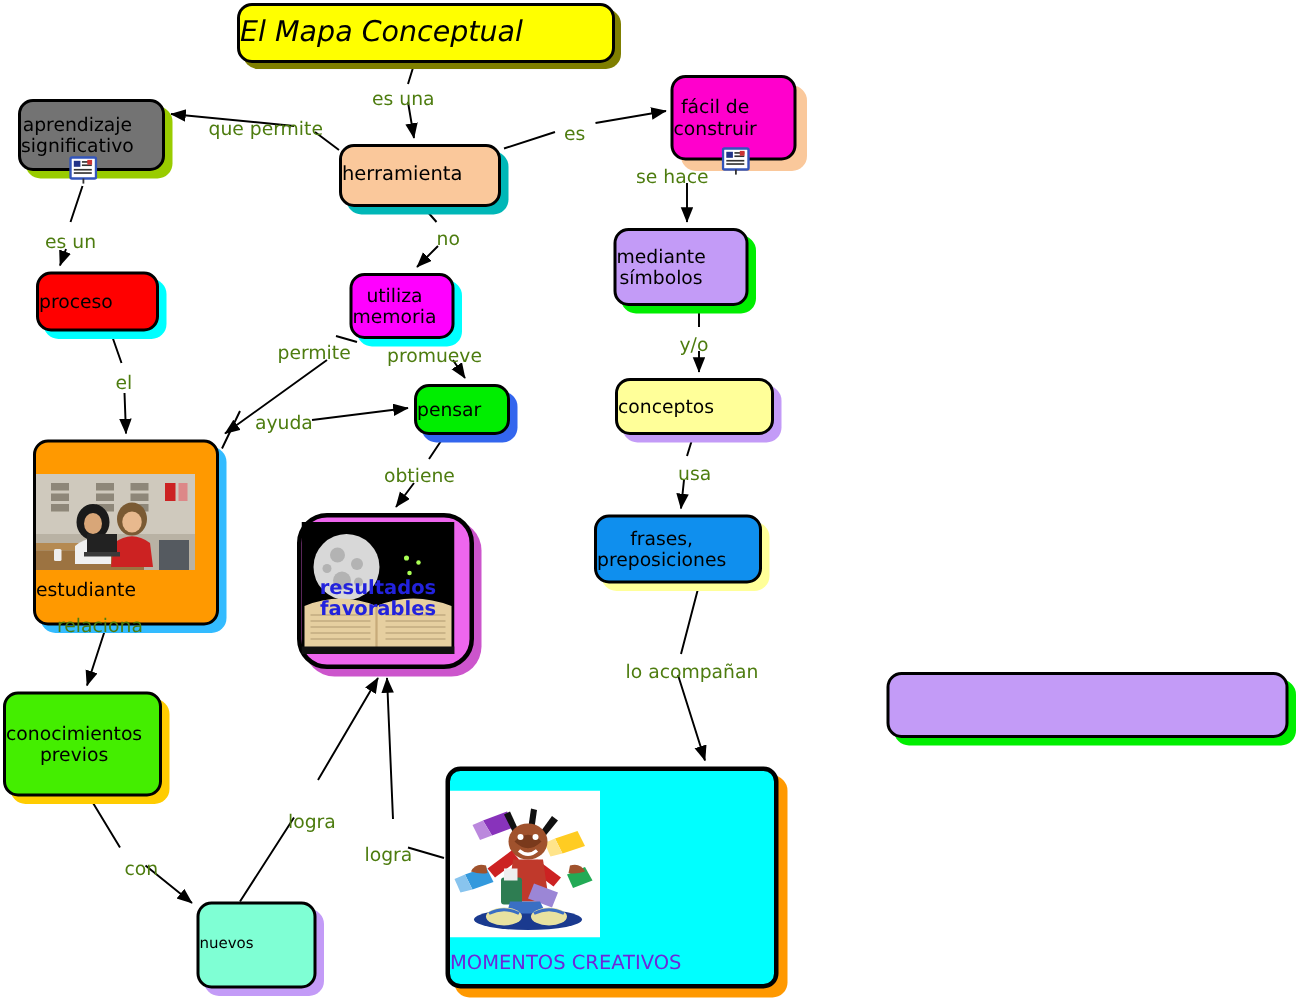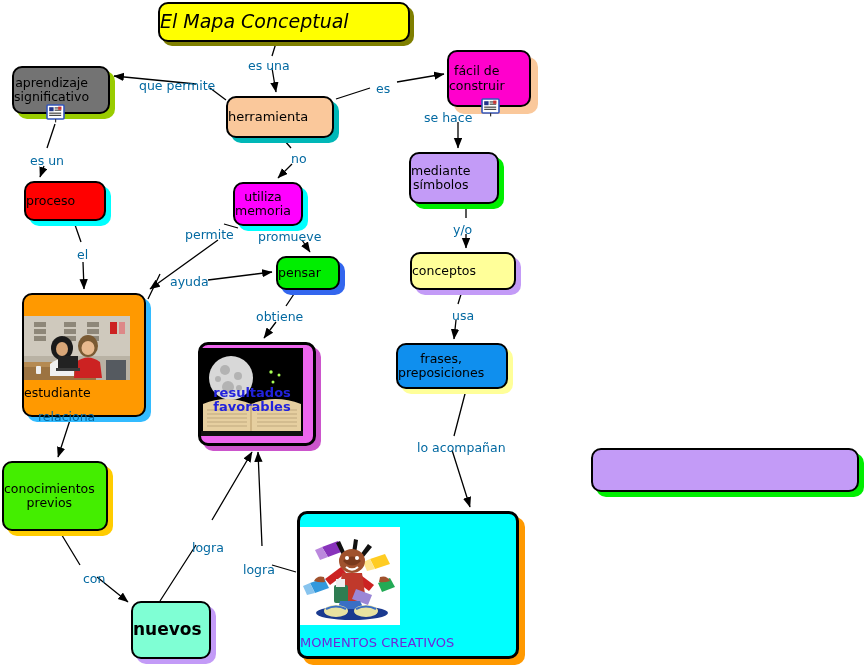--- a/index.html
+++ b/index.html
@@ -41,21 +41,21 @@
     color: #000000;
     z-index: 3;
   }
   .node .lbl {
     display: block;
     white-space: pre-line;
   }
   .edge-label {
     position: absolute;
     font-size: 12.5px;
-    color: #0369a1;
+    color: #4d7c0f;
     white-space: nowrap;
     background: transparent;
     z-index: 4;
   }
   .doc-icon {
     position: absolute;
     width: 19px;
     height: 19px;
     z-index: 6;
   }
@@ -252,21 +252,21 @@
       </svg>
     </span>
     <span class="caption" style="margin-top:3px;">estudiante</span>
   </div>
 
   <div class="node" style="left:396px;top:343px;width:112px;height:46px;background:#0f8fee;box-shadow:5px 5px 0 #ffff99;font-size:12.5px;">
     <span class="lbl">frases,
 preposiciones</span>
   </div>
 
-  <div class="node" style="left:198px;top:342px;width:118px;height:104px;background:#ee66ee;box-shadow:5px 5px 0 #cc55cc;border-width:3px;">
+  <div class="node" style="left:198px;top:342px;width:118px;height:104px;background:#ee66ee;box-shadow:5px 5px 0 #cc55cc;border-width:3px;border-radius:20px;">
     <span class="photo" style="position:relative;">
       <svg width="102" height="88" viewBox="0 0 102 88">
         <rect width="102" height="88" fill="#000000"></rect>
         <circle cx="30" cy="30" r="22" fill="#d8d8d8"></circle>
         <g fill="#b3b3b3">
           <circle cx="24" cy="22" r="5"></circle>
             <circle cx="37" cy="28" r="4"></circle>
           <circle cx="27" cy="39" r="6"></circle>
             <circle cx="17" cy="31" r="3"></circle>
           <circle cx="38" cy="40" r="3"></circle>
@@ -287,21 +287,21 @@
       <span style="position:absolute;left:0;top:38px;width:102px;text-align:center;color:#2222dd;font-size:13px;font-weight:bold;line-height:1.1;white-space:pre-line;">resultados
 favorables</span>
     </span>
   </div>
 
   <div class="node" style="left:2px;top:461px;width:106px;height:70px;background:#44ee00;box-shadow:5px 5px 0 #ffcc00;font-size:12.5px;">
     <span class="lbl">conocimientos
 previos</span>
   </div>
 
-  <div class="node" style="left:131px;top:601px;width:80px;height:58px;background:#7fffd4;box-shadow:5px 5px 0 #c39bf7;font-size:17px;font-weight:bold;">
+  <div class="node" style="left:131px;top:601px;width:80px;height:58px;background:#7fffd4;box-shadow:5px 5px 0 #c39bf7;font-size:10px;">
     <span class="lbl">nuevos</span>
   </div>
 
   <div class="node" style="left:297px;top:511px;width:222px;height:148px;background:#00ffff;box-shadow:6px 6px 0 #ff9900;border-width:3px;padding-top:8px;">
     <span class="photo">
       <svg width="100" height="98" viewBox="0 0 100 98">
         <rect width="100" height="98" fill="#ffffff"></rect>
         <ellipse cx="52" cy="86" rx="36" ry="7" fill="#1a3a8f"></ellipse>
         <g>
           <path d="M22 20 l16 -6 l6 10 l-16 6 z" fill="#8833bb"></path>

